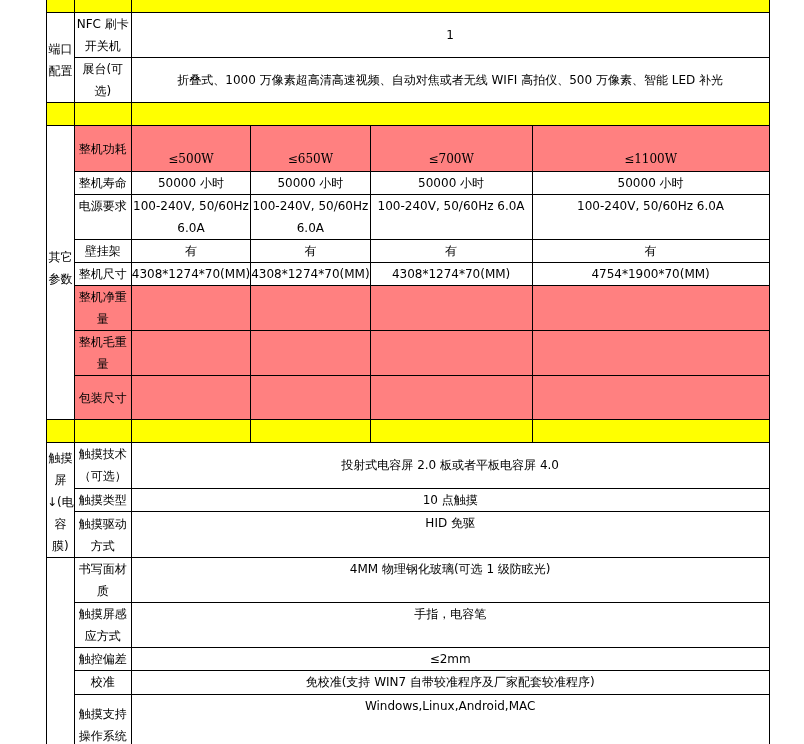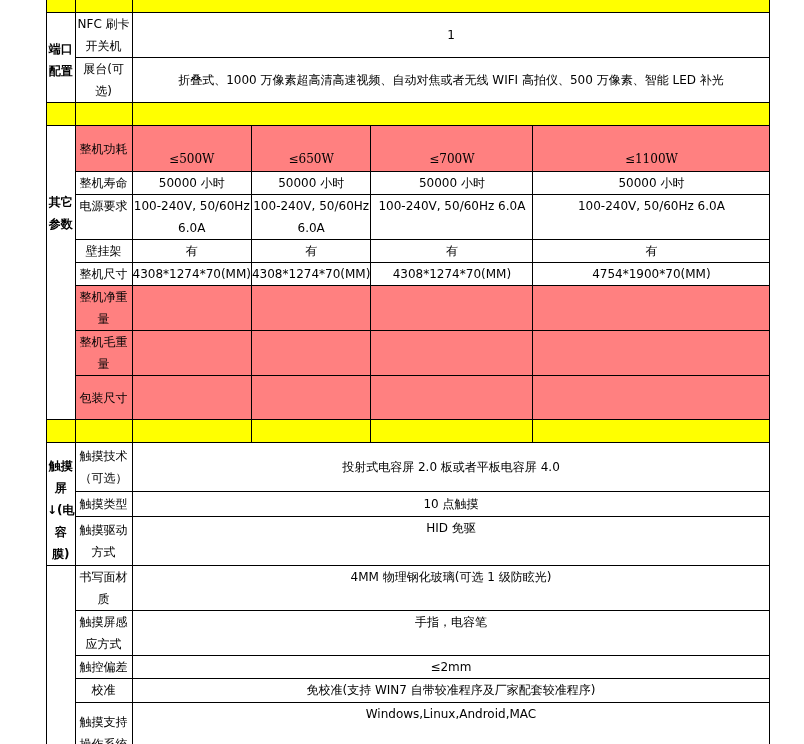--- a/index.html
+++ b/index.html
@@ -6,21 +6,21 @@
   body { width:804px; height:744px; overflow:hidden; position:relative;
          font-family:"DejaVu Sans", "Liberation Sans", sans-serif; font-size:12px; color:#000; }
   table.sheet { position:absolute; left:46px; top:-1px; border-collapse:collapse; table-layout:fixed; }
   table.sheet td { border:1px solid #000; padding:0; text-align:center; vertical-align:middle;
                    line-height:22px; font-size:12px; overflow:hidden; }
   .yellow td, td.yellow { background:#ffff00; }
   .pink td { background:#ff8080; }
   td.white { background:#ffffff !important; }
   .red-label { color:#000000; font-size:15px; line-height:22px; font-family:"DejaVu Serif", "Liberation Serif", serif; }
   .watt { color:#000000; font-family:"DejaVu Serif", "Liberation Serif", serif; font-size:12px; vertical-align:bottom !important; padding-bottom:1px !important; }
-  .group { font-weight:bold; font-size:12px; line-height:22px; }
+  .group { font-weight:normal; font-size:12px; line-height:22px; }
   .top { vertical-align:top !important; }
 </style>
 </head>
 <body>
 
 <table class="sheet">
   <colgroup>
     <col style="width:27px">
       <col style="width:57px">
       <col style="width:114px">
@@ -46,21 +46,21 @@
     <td colspan="4">折叠式、1000 万像素超高清高速视频、自动对焦或者无线 WIFI 高拍仪、500 万像素、智能 LED 补光</td>
   </tr>
 
   <tr class="yellow" style="height:23px">
     <td></td>
         <td></td>
         <td colspan="4"></td>
   </tr>
 
   <tr class="pink" style="height:46px">
-    <td rowspan="8" class="group white" style="vertical-align:top;padding-top:65px;">其它参数</td>
+    <td rowspan="8" class="group white" style="vertical-align:top;padding-top:120px;">其它参数</td>
     <td class="red-label">整机功耗</td>
     <td class="watt">≤500W</td>
     <td class="watt">≤650W</td>
     <td class="watt">≤700W</td>
     <td class="watt">≤1100W</td>
   </tr>
   <tr style="height:23px">
     <td>整机寿命</td>
     <td>50000 小时</td>
     <td>50000 小时</td>
@@ -113,21 +113,21 @@
   <tr class="yellow" style="height:23px">
     <td></td>
         <td></td>
         <td></td>
     <td></td>
         <td></td>
         <td></td>
   </tr>
 
   <tr style="height:45px">
-    <td rowspan="3" class="group top" style="padding-top:12px;">触摸屏↓(电容膜)</td>
+    <td rowspan="3" class="group top" style="padding-top:4px;">触摸屏↓(电容膜)</td>
     <td>触摸技术（可选）</td>
     <td colspan="4">投射式电容屏 2.0 板或者平板电容屏 4.0</td>
   </tr>
   <tr style="height:23px">
     <td>触摸类型</td>
     <td colspan="4">10 点触摸</td>
   </tr>
   <tr style="height:44px">
     <td>触摸驱动方式</td>
     <td colspan="4" class="top">HID 免驱</td>

